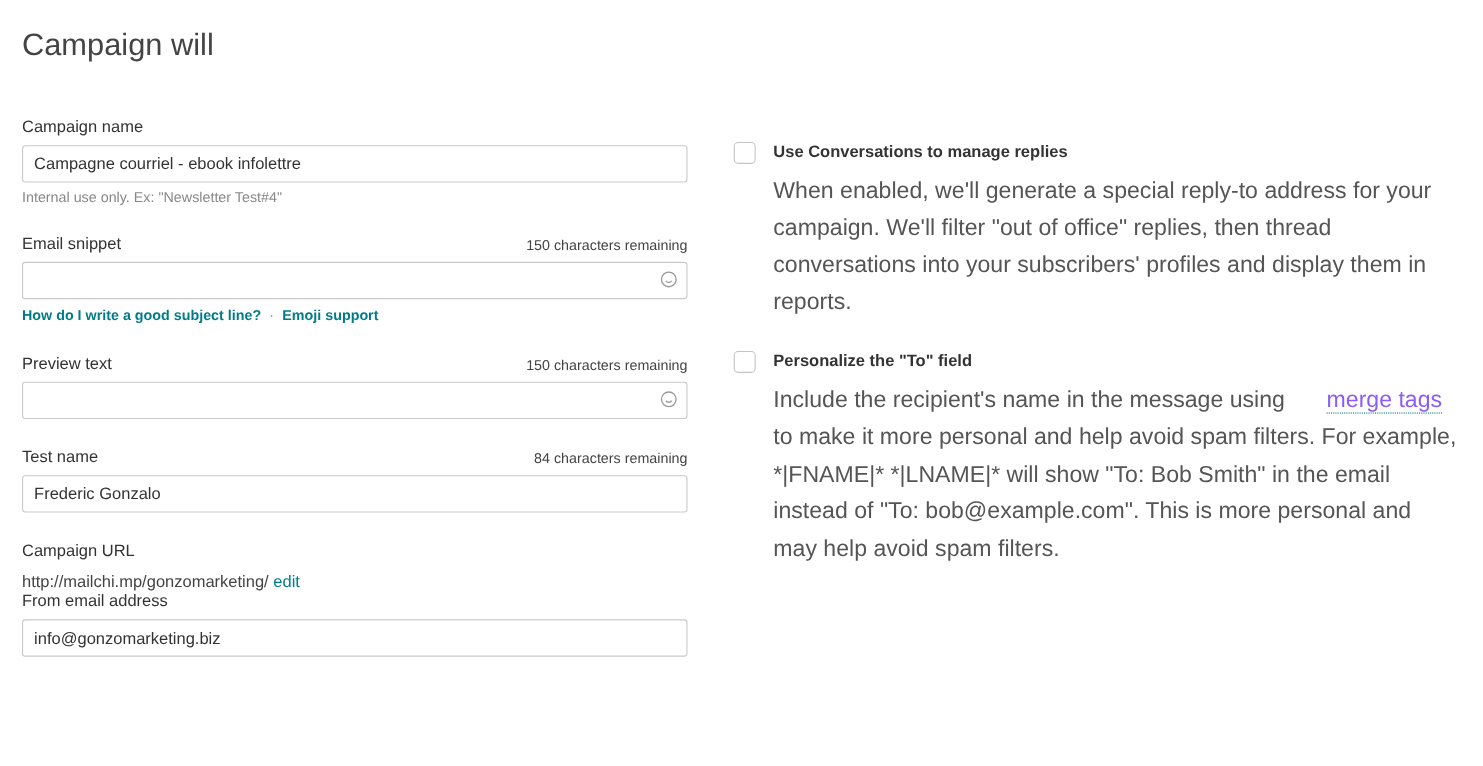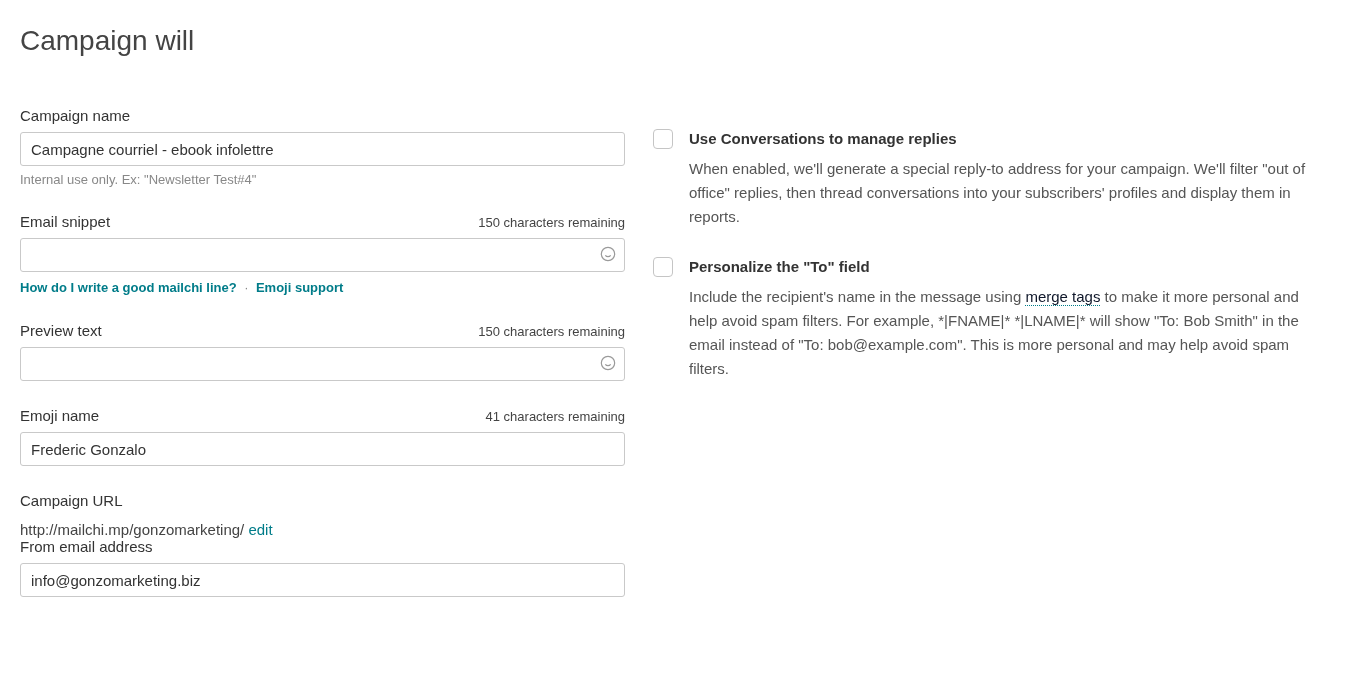--- a/index.html
+++ b/index.html
@@ -11,21 +11,21 @@
     width: 1348px;
   }
   h1.page-title {
     font-size: 28px;
     font-weight: 400;
     color: #444;
     margin-bottom: 50px;
   }
   .columns {
     display: flex;
-    gap: 28px;
+    gap: 42px;
   }
   .left-col {
     width: 605px;
   }
   .right-col {
     flex: 1;
     padding-top: 22px;
   }
   .field-group {
     margin-bottom: 26px;
@@ -126,30 +126,31 @@
     flex-shrink: 0;
     cursor: pointer;
   }
   .checkbox-label {
     font-size: 15px;
     font-weight: 600;
     color: #333;
     line-height: 20px;
   }
   .checkbox-desc {
-    font-size: 15px;
+    font-size: 21px;
     color: #555;
     line-height: 1.6;
     margin-left: 36px;
     margin-bottom: 28px;
   }
   .inline-link {
-    color: #0f172a;
+    color: #8b5cf6;
     border-bottom: 1px dotted #007c89;
     cursor: pointer;
+    margin-left: 32px;
   }
 </style>
 </head>
 <body>
 
 <h1 class="page-title">Campaign will</h1>
 
 <div class="columns">
   <div class="left-col">
 
@@ -173,21 +174,21 @@
             <svg viewBox="0 0 24 24" stroke-width="1.8">
                 <circle cx="12" cy="12" r="10"></circle>
                 <path d="M8 14s1.5 2 4 2 4-2 4-2"></path>
                 <line x1="9" y1="9" x2="9.01" y2="9"></line>
                 <line x1="15" y1="9" x2="15.01" y2="9"></line>
               </svg>
           </span>
         </button>
       </div>
       <div style="margin-top:6px;">
-        <a class="link">How do I write a good mailchi line?</a>
+        <a class="link">How do I write a good subject line?</a>
         <span class="link-sep">·</span>
         <a class="link">Emoji support</a>
       </div>
     </div>
 
     <div class="field-group">
       <div class="label-row">
         <span class="field-label">Preview text</span>
         <span class="char-remaining">150 characters remaining</span>
       </div>
@@ -201,22 +202,22 @@
                 <line x1="9" y1="9" x2="9.01" y2="9"></line>
                 <line x1="15" y1="9" x2="15.01" y2="9"></line>
               </svg>
           </span>
         </button>
       </div>
     </div>
 
     <div class="field-group">
       <div class="label-row">
-        <span class="field-label">Emoji name</span>
-        <span class="char-remaining">41 characters remaining</span>
+        <span class="field-label">Test name</span>
+        <span class="char-remaining">84 characters remaining</span>
       </div>
       <input type="text" class="text-input" value="Frederic Gonzalo" style="">
     </div>
 
     <div class="field-group" style="margin-bottom:0;">
       <div class="label-row">
         <span class="field-label">Campaign URL</span>
       </div>
       <div class="url-row">
         <span>http://mailchi.mp/gonzomarketing/ </span><span class="edit-link">edit</span>

